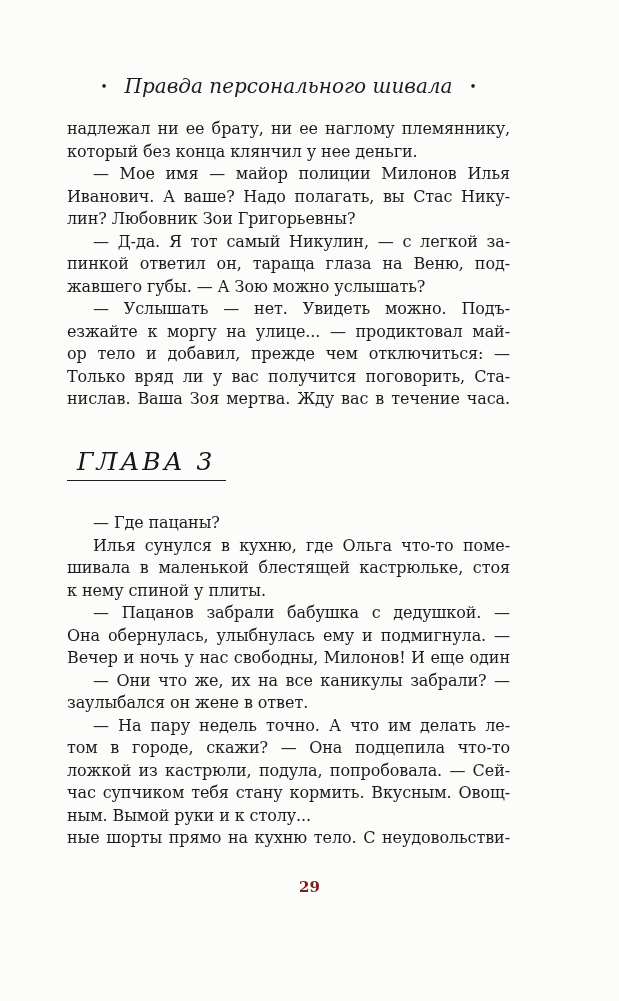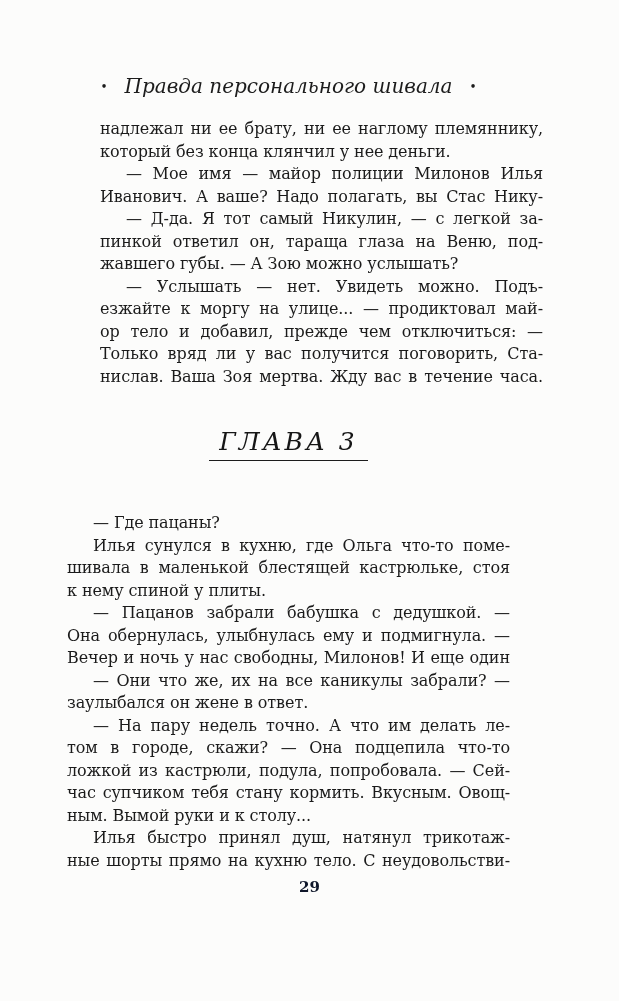--- a/index.html
+++ b/index.html
@@ -25,73 +25,74 @@
     font-style: normal;
     font-size: 12px;
     line-height: 1;
     position: relative;
     top: 1px;
   }
   .textblock {
     position: absolute;
     left: 67px; width: 443px;
   }
-  .sec1 { top: 118px; margin-left: 33px; }
+  .sec1 { top: 118px; }
   .sec2 { top: 512px; }
   .line {
     height: 22.5px;
     line-height: 22.5px;
     font-size: 16px;
     text-align: justify;
     text-align-last: justify;
     overflow: hidden;
     letter-spacing: -0.1px;
   }
   .ind { text-indent: 26px; }
   .pend { text-align-last: left; }
   .chapter {
     position: absolute;
-    left: 67px; top: 427px; width: 443px;
-    text-align: center;
+    left: 67px; top: 447px; width: 443px;
+    text-align: left;
   }
   .chapter-inner {
     display: inline-block;
     font-style: italic;
     font-size: 25px;
     line-height: 30px;
     letter-spacing: 3px;
     padding: 0 10px 3px 10px;
     border-bottom: 1.5px solid #1c1c1c;
     color: #161616;
   }
   .pagenum {
     position: absolute;
     left: 0; top: 878px; width: 619px;
     text-align: center;
     font-weight: bold;
     font-size: 15px;
-    color: #0f172a;
+    color: #7f1d1d;
   }
 </style>
 </head>
 <body>
 
 <div class="page">
 
   <div class="running-header">
     <span class="bullet">•</span>
     <span>Правда персонального шивала</span>
     <span class="bullet">•</span>
   </div>
 
   <div class="textblock sec1">
     <div class="line">надлежал ни ее брату, ни ее наглому племяннику,</div>
     <div class="line pend">который без конца клянчил у нее деньги.</div>
     <div class="line ind">— Мое имя — майор полиции Милонов Илья</div>
     <div class="line">Иванович. А ваше? Надо полагать, вы Стас Нику-</div>
+    <div class="line pend">лин? Любовник Зои Григорьевны?</div>
     <div class="line ind">— Д-да. Я тот самый Никулин, — с легкой за-</div>
     <div class="line">пинкой ответил он, тараща глаза на Веню, под-</div>
     <div class="line pend">жавшего губы. — А Зою можно услышать?</div>
     <div class="line ind">— Услышать — нет. Увидеть можно. Подъ-</div>
     <div class="line">езжайте к моргу на улице... — продиктовал май-</div>
     <div class="line">ор тело и добавил, прежде чем отключиться: —</div>
     <div class="line">Только вряд ли у вас получится поговорить, Ста-</div>
     <div class="line">нислав. Ваша Зоя мертва. Жду вас в течение часа.</div>
   </div>
 
@@ -107,19 +108,18 @@
     <div class="line ind">— Пацанов забрали бабушка с дедушкой. —</div>
     <div class="line">Она обернулась, улыбнулась ему и подмигнула. —</div>
     <div class="line">Вечер и ночь у нас свободны, Милонов! И еще один</div>
     <div class="line ind">— Они что же, их на все каникулы забрали? —</div>
     <div class="line pend">заулыбался он жене в ответ.</div>
     <div class="line ind">— На пару недель точно. А что им делать ле-</div>
     <div class="line">том в городе, скажи? — Она подцепила что-то</div>
     <div class="line">ложкой из кастрюли, подула, попробовала. — Сей-</div>
     <div class="line">час супчиком тебя стану кормить. Вкусным. Овощ-</div>
     <div class="line pend">ным. Вымой руки и к столу...</div>
-    <div class="line ind">Илья быстро принял душ, натянул трикотаж-</div>
     <div class="line">ные шорты прямо на кухню тело. С неудовольстви-</div>
   </div>
 
   <div class="pagenum">29</div>
 
 </div>
 
 </body></html>

